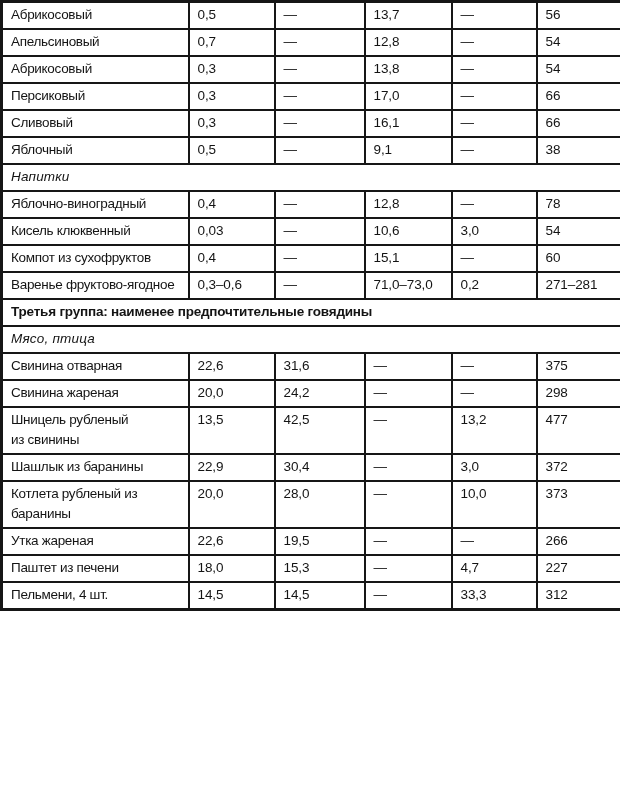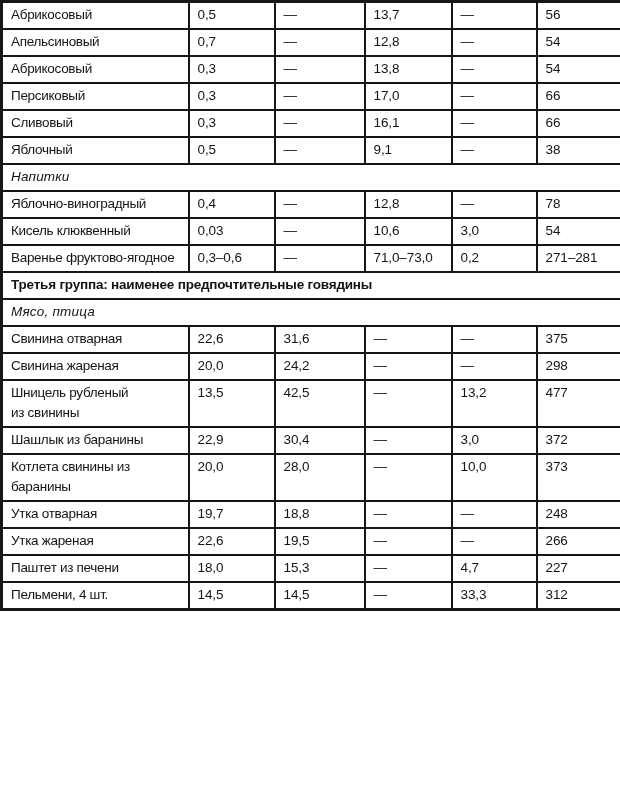--- a/index.html
+++ b/index.html
@@ -123,20 +123,28 @@
       </tr>
       <tr>
         <td class="name">Кисель клюквенный</td>
         <td class="num">0,03</td>
         <td class="num">—</td>
         <td class="num">10,6</td>
         <td class="num">3,0</td>
         <td class="num">54</td>
       </tr>
       <tr>
+        <td class="name">Компот из сухофруктов</td>
+        <td class="num">0,4</td>
+        <td class="num">—</td>
+        <td class="num">15,1</td>
+        <td class="num">—</td>
+        <td class="num">60</td>
+      </tr>
+      <tr>
         <td class="name">Варенье фруктово-ягодное</td>
         <td class="num">0,3–0,6</td>
         <td class="num">—</td>
         <td class="num">71,0–73,0</td>
         <td class="num">0,2</td>
         <td class="num">271–281</td>
       </tr>
       <tr>
         <td colspan="6" class="group">Третья группа: наименее предпочтительные говядины</td>
       </tr>
@@ -170,34 +178,26 @@
       </tr>
       <tr>
         <td class="name">Шашлык из баранины</td>
         <td class="num">22,9</td>
         <td class="num">30,4</td>
         <td class="num">—</td>
         <td class="num">3,0</td>
         <td class="num">372</td>
       </tr>
       <tr>
-        <td class="name">Котлета свинины из баранины</td>
+        <td class="name">Котлета рубленый из баранины</td>
         <td class="num">20,0</td>
         <td class="num">28,0</td>
         <td class="num">—</td>
         <td class="num">10,0</td>
         <td class="num">373</td>
-      </tr>
-      <tr>
-        <td class="name">Утка отварная</td>
-        <td class="num">19,7</td>
-        <td class="num">18,8</td>
-        <td class="num">—</td>
-        <td class="num">—</td>
-        <td class="num">248</td>
       </tr>
       <tr>
         <td class="name">Утка жареная</td>
         <td class="num">22,6</td>
         <td class="num">19,5</td>
         <td class="num">—</td>
         <td class="num">—</td>
         <td class="num">266</td>
       </tr>
       <tr>

